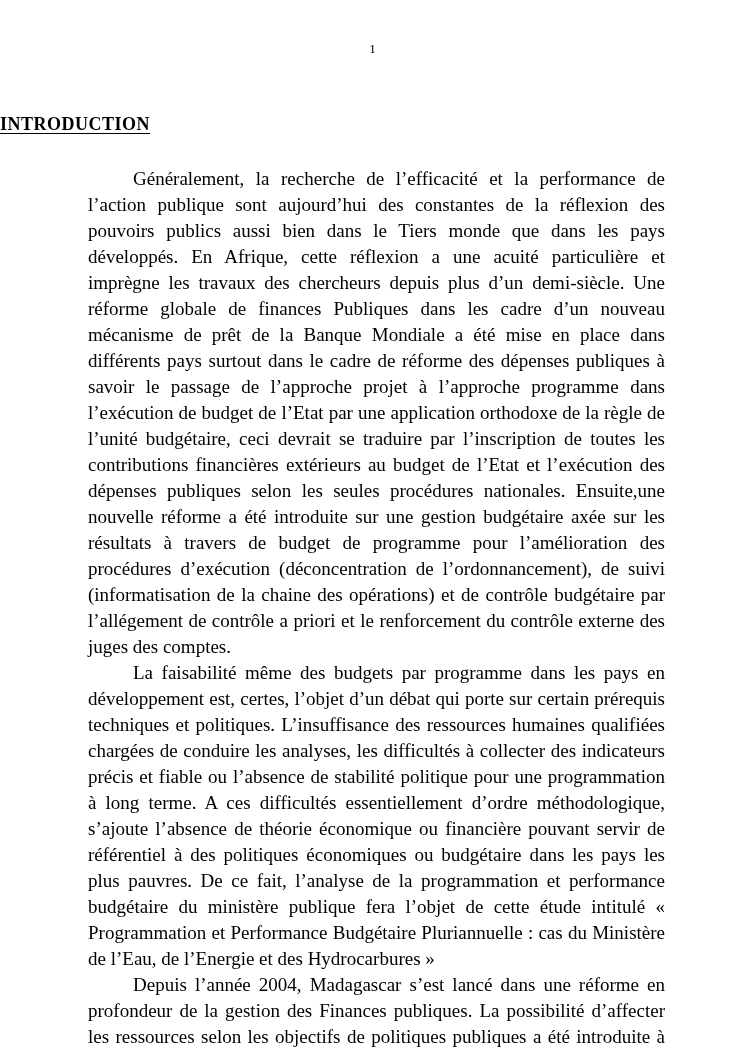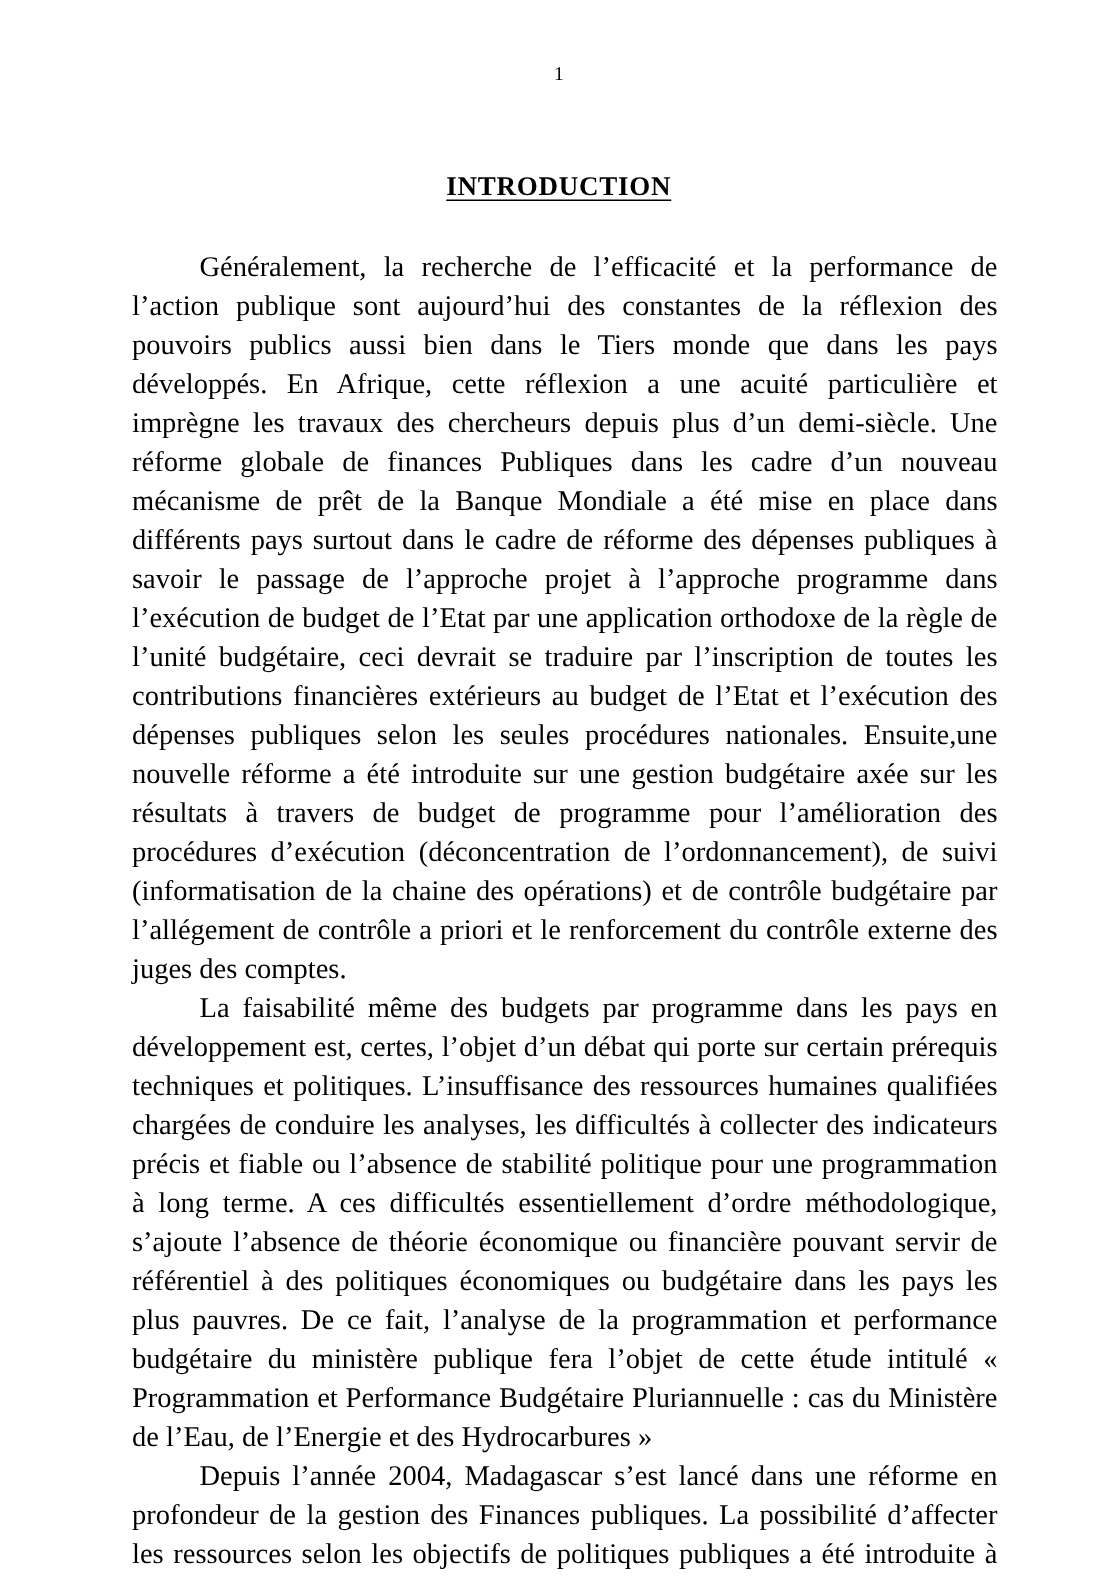--- a/index.html
+++ b/index.html
@@ -19,21 +19,21 @@
     box-sizing: border-box;
   }
   .page-number {
     padding-top: 41px;
     text-align: center;
     font-size: 13px;
     line-height: 16px;
   }
   .doc-title {
     margin: 56px 0 0 0;
-    text-align: center;
+    text-align: left;
     font-size: 18px;
     font-weight: bold;
     letter-spacing: 0.5px;
     text-decoration: underline;
     text-underline-offset: 3px;
     line-height: 22px;
   }
   .content {
     margin: 31px 80px 0 88px;
     font-size: 19px;

